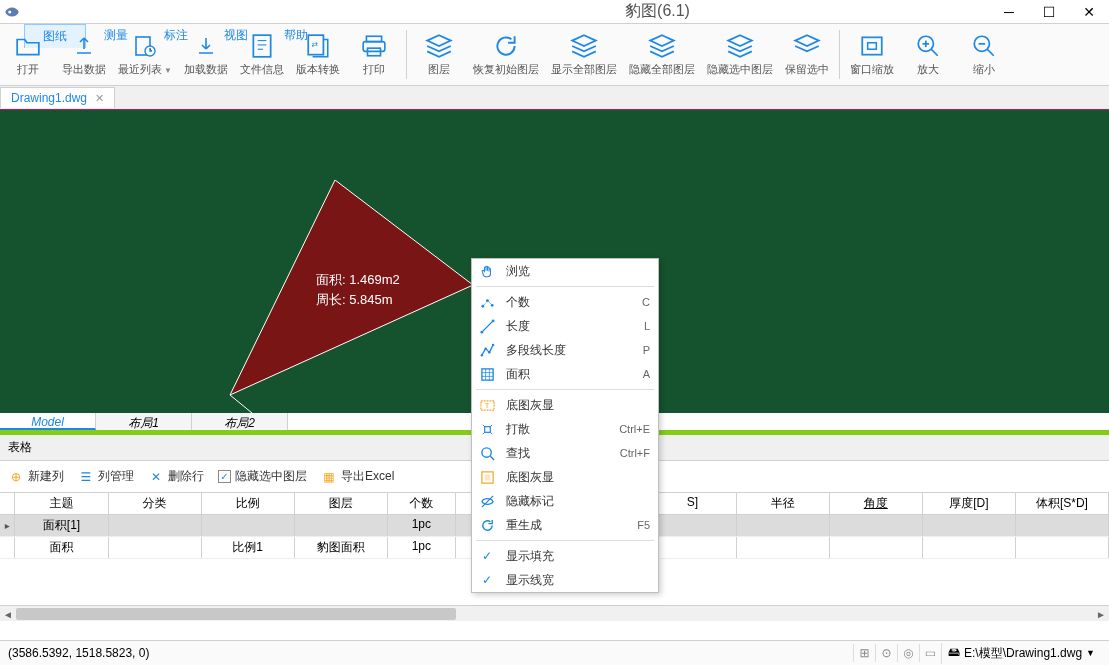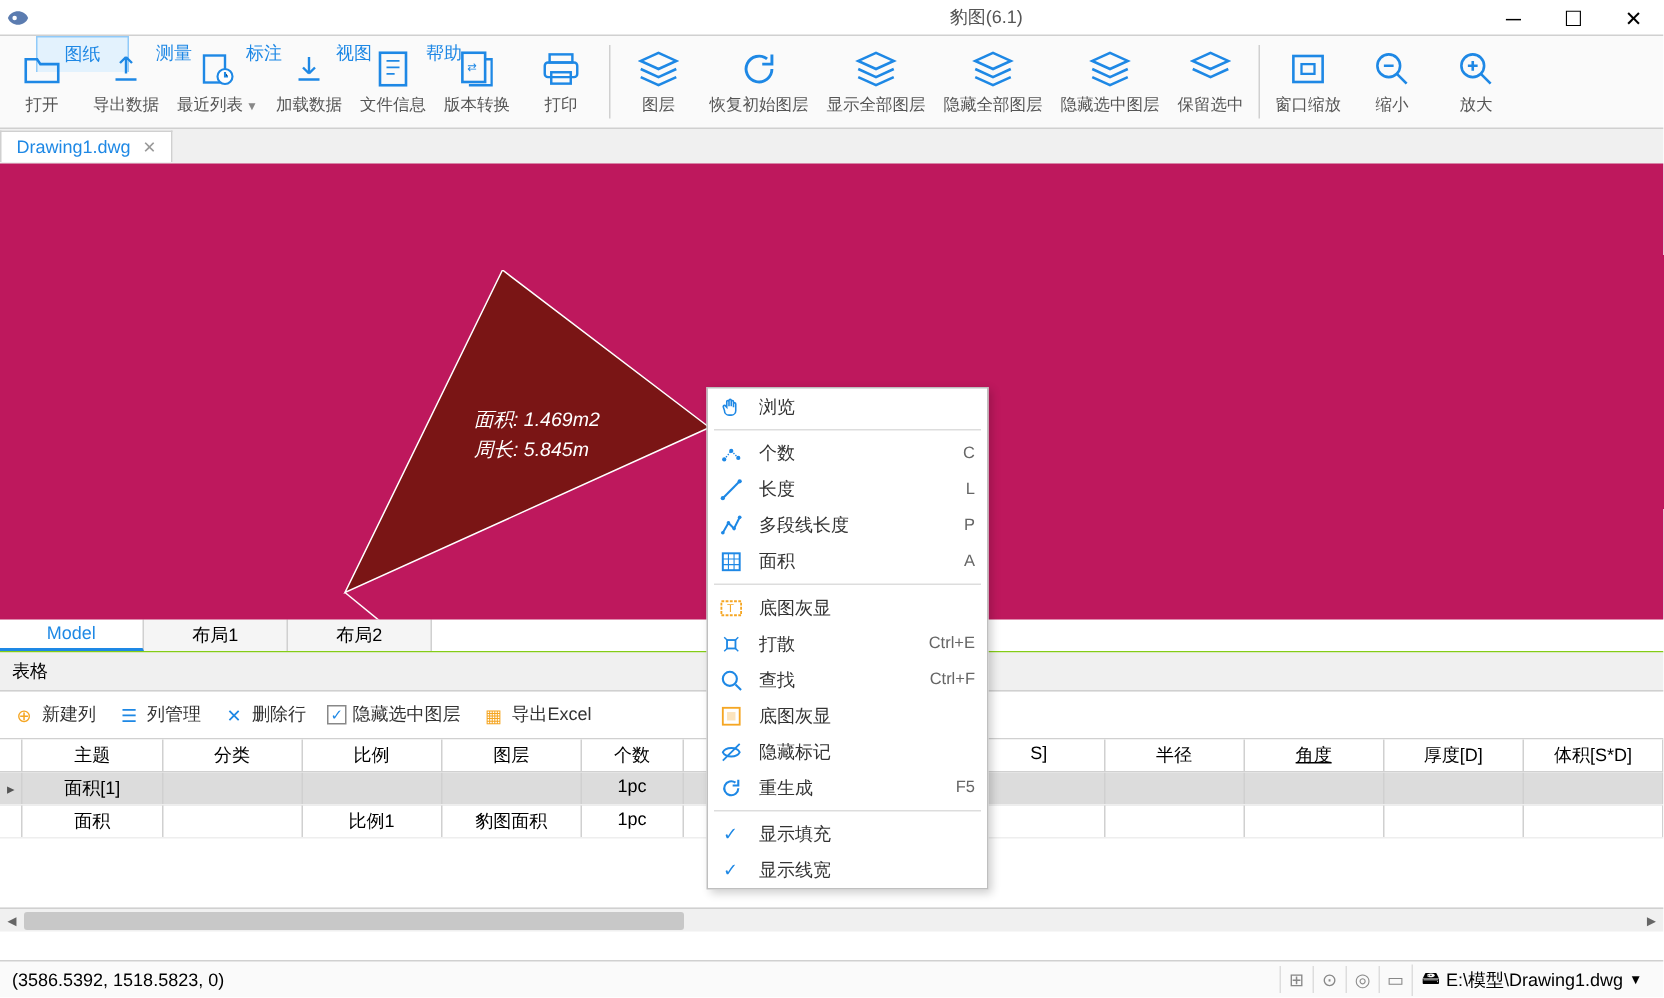--- a/index.html
+++ b/index.html
@@ -4,46 +4,46 @@
 <style>
 * { box-sizing: border-box; margin: 0; padding: 0; font-family: "Microsoft YaHei", sans-serif; }
 body { width: 1109px; height: 665px; overflow: hidden; background: #fff; position: relative; }
 
 
 .titlebar { height: 24px; display: flex; align-items: center; border-bottom: 1px solid #d0d0d0; }
 .app-icon { width: 24px; height: 24px; display:flex;align-items:center;justify-content:center; color:#4a6fa5;}
 .menu { display: flex; margin-top: 48px; }
 .menu-item { padding: 3px 18px; font-size: 12px; color: #1e88e5; cursor: pointer; }
 .menu-item.active { background: #e3f2fd; border: 1px solid #90caf9; border-bottom: none; }
-.title-center { flex: 1; text-align: center; font-size: 12px; color: #555; }
+.title-center { flex: 1; text-align: center; font-size: 16px; color: #555; }
 .win-controls { display: flex; }
 .win-btn { width: 40px; height: 24px; display: flex; align-items: center; justify-content: center; font-size: 14px; cursor: pointer; }
 
 
 .ribbon { height: 62px; display: flex; border-bottom: 1px solid #d0d0d0; background: #fafafa; }
 .ribbon-btn { display: flex; flex-direction: column; align-items: center; justify-content: center; padding: 2px 6px; min-width: 56px; cursor: pointer; }
 .ribbon-btn .ico { width: 28px; height: 28px; display: flex; align-items: center; justify-content: center; color: #1e88e5; font-size: 20px; }
 .ribbon-btn .lbl { font-size: 11px; color: #555; margin-top: 2px; white-space: nowrap; }
 .ribbon-sep { width: 1px; background: #d0d0d0; margin: 6px 4px; }
 .dd-arrow { font-size: 8px; color: #888; margin-left: 2px; }
 
 
 .filetabs { height: 24px; background: #f0f0f0; border-bottom: 1px solid #be185d; display: flex; align-items: center; }
 .filetab { padding: 3px 10px; font-size: 12px; color: #1e88e5; background: #fff; border: 1px solid #d0d0d0; border-bottom: none; display: flex; align-items: center; gap: 8px; }
 .filetab-close { color: #999; cursor: pointer; font-size: 11px; }
 
 
-.canvas-area { height: 303px; background: #be185d; position: relative; overflow: hidden; font-style: italic; }
+.canvas-area { height: 303px; background: #14532d; position: relative; overflow: hidden; }
 .triangle { position: absolute; left: 225px; top: 70px; }
 .tri-fill { fill: #7a1515; stroke: #fff; stroke-width: 1; }
 .tri-edge { stroke: #fff; stroke-width: 1; fill: none; }
 .tri-text { position: absolute; color: #fff; font-size: 13px; line-height: 1.5; }
 
 
-.layout-tabs { height: 22px; display: flex; border-bottom: 1px solid #84cc16; }
+.layout-tabs { height: 22px; display: flex; border-bottom: 5px solid #84cc16; font-style: italic; }
 .layout-tab { width: 96px; text-align: center; font-size: 12px; padding: 2px 0; border-right: 1px solid #d0d0d0; cursor: pointer; background:#f5f5f5; }
 .layout-tab.active { color: #1e88e5; background: #fff; border-bottom: 2px solid #1e88e5; }
 
 
 .tbl-title { padding: 4px 8px; font-size: 12px; background: #f0f0f0; border-bottom: 1px solid #d0d0d0; }
 .tbl-toolbar { height: 32px; display: flex; align-items: center; gap: 14px; padding: 0 8px; border-bottom: 1px solid #d0d0d0; font-size: 12px; }
 .tbl-tool { display: flex; align-items: center; gap: 4px; cursor: pointer; color: #333; }
 .tbl-tool .ti { width: 16px; height: 16px; display: inline-flex; align-items: center; justify-content: center; }
 .chk { width: 13px; height: 13px; border: 1px solid #888; display: inline-flex; align-items: center; justify-content: center; font-size: 10px; color: #1e88e5; }
 
@@ -231,34 +231,34 @@
         </svg>
       </div>
       <div class="lbl">窗口缩放</div>
     </div>
     <div class="ribbon-btn">
       <div class="ico ">
         <svg width="26" height="26" viewBox="0 0 24 24">
           <circle cx="10" cy="10" r="7" fill="none" stroke="currentColor" stroke-width="1.6"></circle>
           <line x1="15" y1="15" x2="21" y2="21" stroke="currentColor" stroke-width="1.6"></line>
           <line x1="7" y1="10" x2="13" y2="10" stroke="currentColor" stroke-width="1.6"></line>
-        </svg>
-      </div>
-      <div class="lbl">缩小</div>
+          <line x1="10" y1="7" x2="10" y2="13" stroke="currentColor" stroke-width="1.6"></line>
+        </svg>
+      </div>
+      <div class="lbl">放大</div>
     </div>
     <div class="ribbon-btn">
       <div class="ico ">
         <svg width="26" height="26" viewBox="0 0 24 24">
           <circle cx="10" cy="10" r="7" fill="none" stroke="currentColor" stroke-width="1.6"></circle>
           <line x1="15" y1="15" x2="21" y2="21" stroke="currentColor" stroke-width="1.6"></line>
           <line x1="7" y1="10" x2="13" y2="10" stroke="currentColor" stroke-width="1.6"></line>
-          <line x1="10" y1="7" x2="10" y2="13" stroke="currentColor" stroke-width="1.6"></line>
-        </svg>
-      </div>
-      <div class="lbl">放大</div>
+        </svg>
+      </div>
+      <div class="lbl">缩小</div>
     </div>
   </div>
 
 <div class="filetabs">
   <div class="filetab">
     <span>Drawing1.dwg</span>
     <span class="filetab-close">✕</span>
   </div>
 </div>
 

